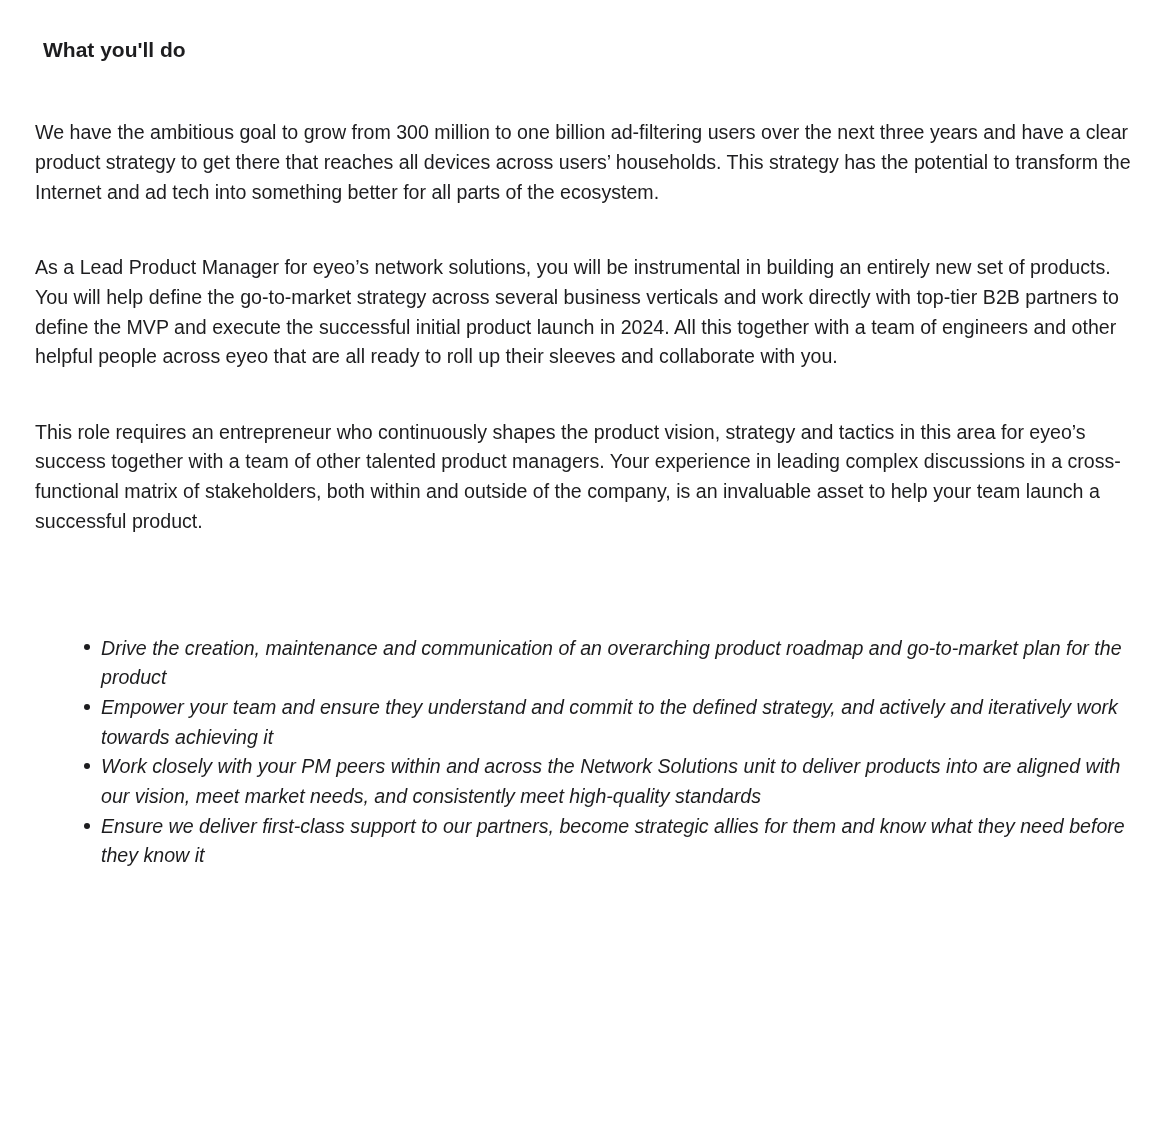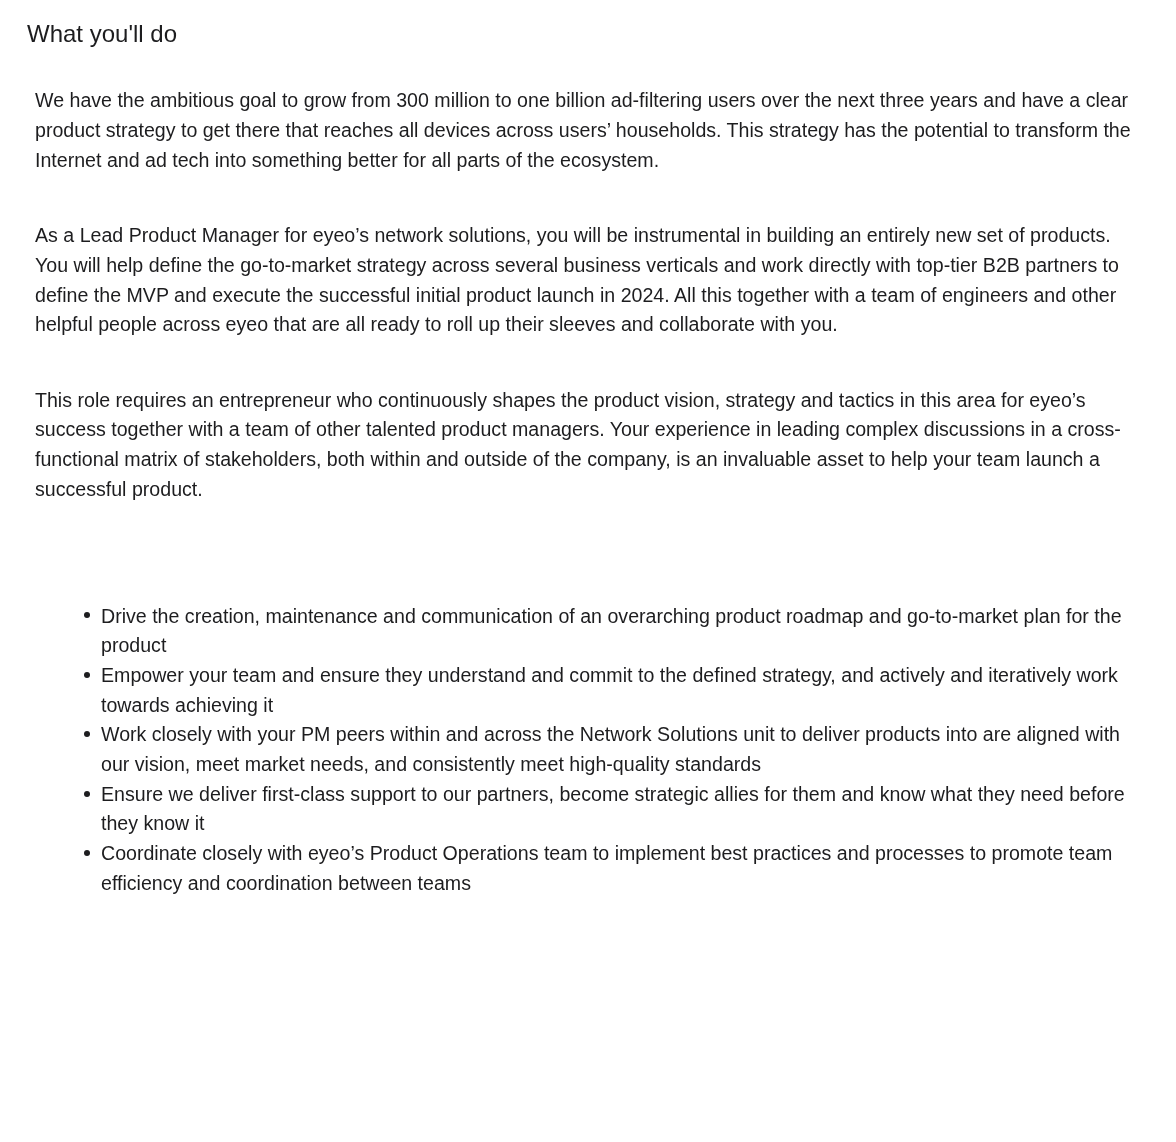--- a/index.html
+++ b/index.html
@@ -17,35 +17,36 @@
       line-height: 29.7px;
       -webkit-font-smoothing: antialiased;
     }
     .content {
       position: absolute;
       left: 27px;
       top: 19px;
       width: 1125px;
     }
     h3 {
-      font-weight: 400;
-      font-size: 24px;
-      margin: 0;
+      font-weight: 700;
+      font-size: 21px;
+      margin: 16px;
       line-height: 29.7px;
     }
     p {
       margin: 8px;
     }
     .gap {
       height: 29.7px;
     }
     ul {
       list-style: none;
       margin: 0;
       padding: 0 0 0 74px;
+      font-style: italic;
     }
     li {
       position: relative;
       margin: 0;
     }
     li .bullet {
       position: absolute;
       left: -20px;
       top: 0;
       width: 12px;
@@ -93,18 +94,14 @@
       <span>Empower your team and ensure they understand and commit to the defined strategy, and actively and iteratively work towards achieving it</span>
     </li>
     <li>
       <span class="bullet"></span>
       <span>Work closely with your PM peers within and across the Network Solutions unit to deliver products into are aligned with our vision, meet market needs, and consistently meet high-quality standards</span>
     </li>
     <li>
       <span class="bullet"></span>
       <span>Ensure we deliver first-class support to our partners, become strategic allies for them and know what they need before they know it</span>
     </li>
-    <li>
-      <span class="bullet"></span>
-      <span>Coordinate closely with eyeo’s Product Operations team to implement best practices and processes to promote team efficiency and coordination between teams</span>
-    </li>
   </ul>
 </div>
 
 </body></html>

